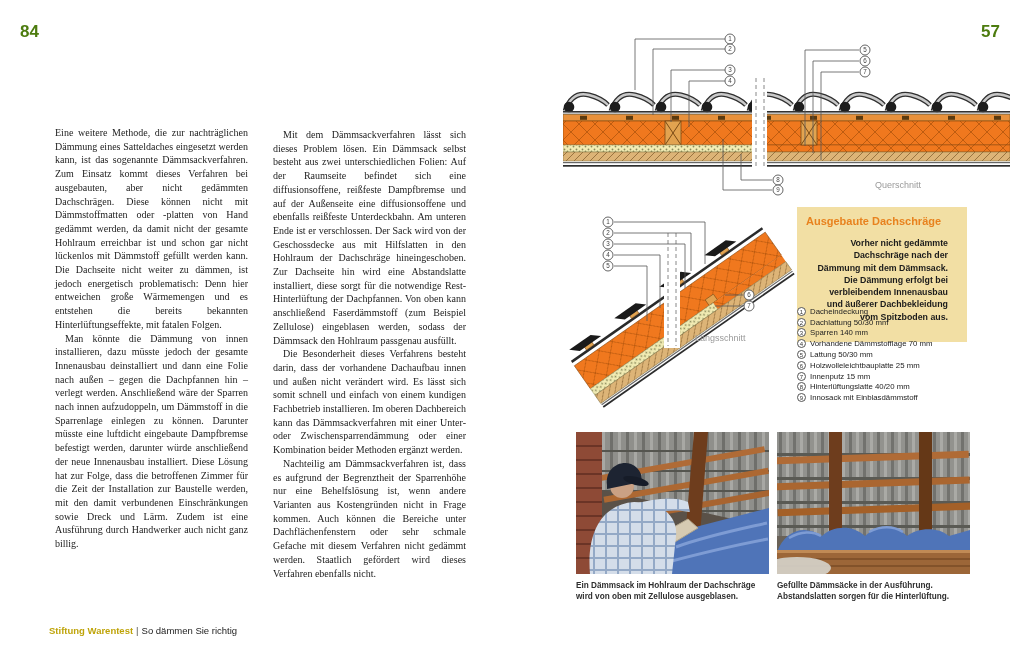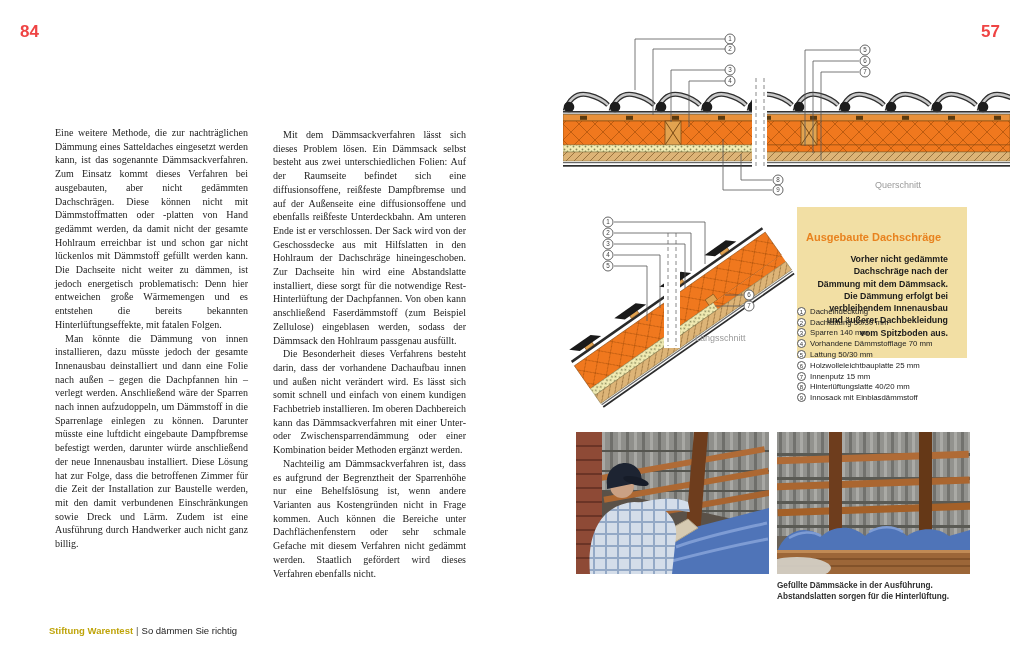--- a/index.html
+++ b/index.html
@@ -1,38 +1,38 @@
 <!DOCTYPE html>
 <html><head>
 <meta charset="utf-8">
 <style>
   html,body{margin:0;padding:0;background:#fff;}
   .spread{position:relative;width:1020px;height:664px;background:#ffffff;overflow:hidden;
           font-family:"Liberation Sans",sans-serif;color:#1a1a1a;}
-  .pagenum{position:absolute;top:22px;font-size:17px;font-weight:bold;color:#ef4444;}
+  .pagenum{position:absolute;top:22px;font-size:17px;font-weight:bold;color:#4d7c0f;}
   #pn-left{left:20px;}
   #pn-right{left:981px;}
   
   .col{position:absolute;top:126px;width:193px;font-family:"Liberation Serif",serif;
        font-size:10px;line-height:13.7px;text-align:justify;color:#1c1c1c;}
   #col1{left:55px;}
   #col2{left:273px;top:128px;}
   .col h2{margin:0 0 6px 0;font-family:"Liberation Sans",sans-serif;font-size:13px;
           line-height:15.5px;font-weight:bold;color:#D5691B;}
   .col p{margin:0;}
   .col p.ind{text-indent:10px;}
   .footer{position:absolute;left:49px;top:625px;width:400px;font-size:9.5px;color:#222;}
   .footer .brand{font-weight:bold;color:#BFA40A;}
   .footer .divider{color:#555;margin:0 3px;}
   
   .diagram{position:absolute;}
   #diag-quer{left:563px;top:28px;}
   #diag-laengs{left:565px;top:208px;}
   .infobox{position:absolute;left:797px;top:207px;width:152px;background:#F2DFA4;
-           padding:24px 9px 9px 9px;}
+           padding:8px 9px 9px 9px;}
   .infobox h3{margin:0 0 4px 0;font-size:11px;line-height:12px;font-weight:bold;color:#E8821E;}
   .infobox p{margin:10px;font-size:8.8px;line-height:12.3px;font-weight:bold;color:#1c1c1c;text-align:right;}
   .legend{position:absolute;left:797px;top:306px;width:185px;}
   .legend-row{display:flex;align-items:center;height:10.8px;font-size:7.8px;color:#222;}
   .legend-num{flex:0 0 9px;width:9px;height:9px;border:0.9px solid #555;border-radius:50%;
               font-size:6px;line-height:9px;text-align:center;color:#333;margin-right:4px;
               box-sizing:border-box;background:#fff;}
   .photo{position:absolute;top:432px;width:193px;height:142px;overflow:hidden;}
   #photo1{left:576px;}
   #photo2{left:777px;}
@@ -331,15 +331,16 @@
       <rect x="142" y="0" width="13" height="112" fill="#653817"></rect>
       <path d="M0,120 C8,98 28,92 45,104 C55,94 75,92 88,104 C98,94 118,92 130,104 C140,96 160,94 172,104 L193,98 L193,124 L0,126 Z" fill="#4f74b8"></path>
       <path d="M12,106 C24,99 36,99 44,104 M92,100 C104,94 116,94 126,100" stroke="#7e9cd4" stroke-width="2.5" fill="none"></path>
       <rect x="0" y="118" width="193" height="24" fill="#9c6638"></rect>
       <rect x="0" y="118" width="193" height="3" fill="#c08a55"></rect>
       <path d="M0,127 H193 M0,134 H193" stroke="#7a4c26" stroke-width="1.5"></path>
       <ellipse cx="20" cy="136" rx="34" ry="11" fill="#d6d4cc" opacity="0.9"></ellipse>
     </svg>
   </div>
 
+  <div class="caption" id="cap1">Ein Dämmsack im Hohlraum der Dachschräge wird von oben mit Zellulose ausgeblasen.</div>
   <div class="caption" id="cap2">Gefüllte Dämmsäcke in der Ausführung. Abstandslatten sorgen für die Hinterlüftung.</div>
 
 </div>
 
 </body></html>

